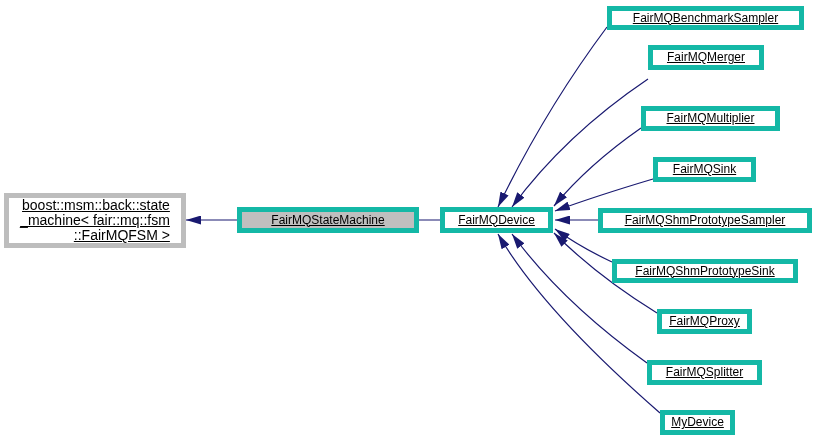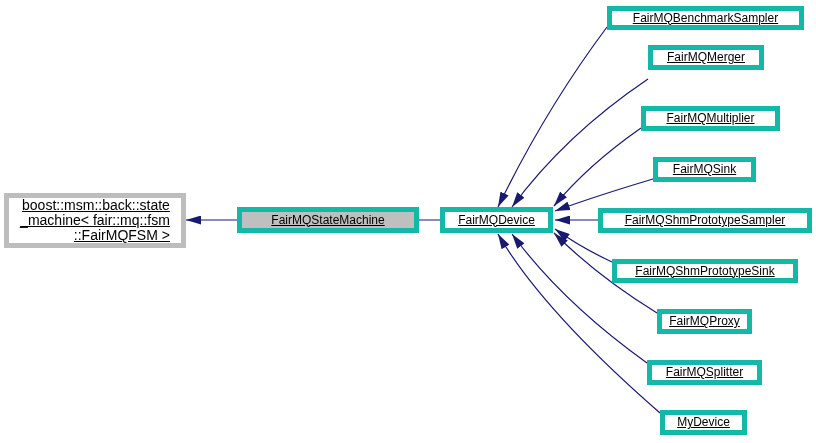--- a/index.html
+++ b/index.html
@@ -90,15 +90,15 @@
   <div class="node link" style="left:653px; top:157px; width:103px; height:25px;">FairMQSink</div>
 
   <div class="node link" style="left:598px; top:208px; width:214px; height:25px;">FairMQShmPrototypeSampler</div>
 
   <div class="node link" style="left:612px; top:259px; width:186px; height:24px;">FairMQShmPrototypeSink</div>
 
   <div class="node link" style="left:657px; top:309px; width:95px; height:25px;">FairMQProxy</div>
 
   <div class="node link" style="left:647px; top:360px; width:115px; height:25px;">FairMQSplitter</div>
 
-  <div class="node link" style="left:660px; top:410px; width:87px; height:25px;">MyDevice</div>
+  <div class="node link" style="left:660px; top:410px; width:75px; height:25px;">MyDevice</div>
 
 </div>
 
 </body></html>

